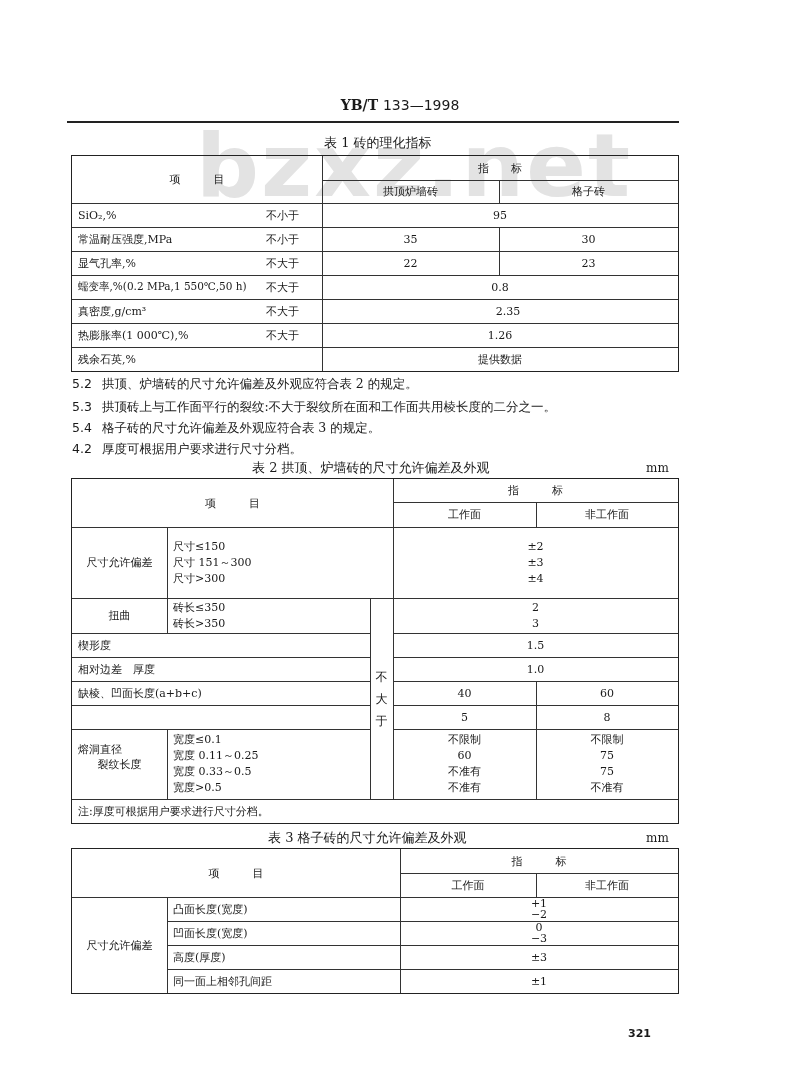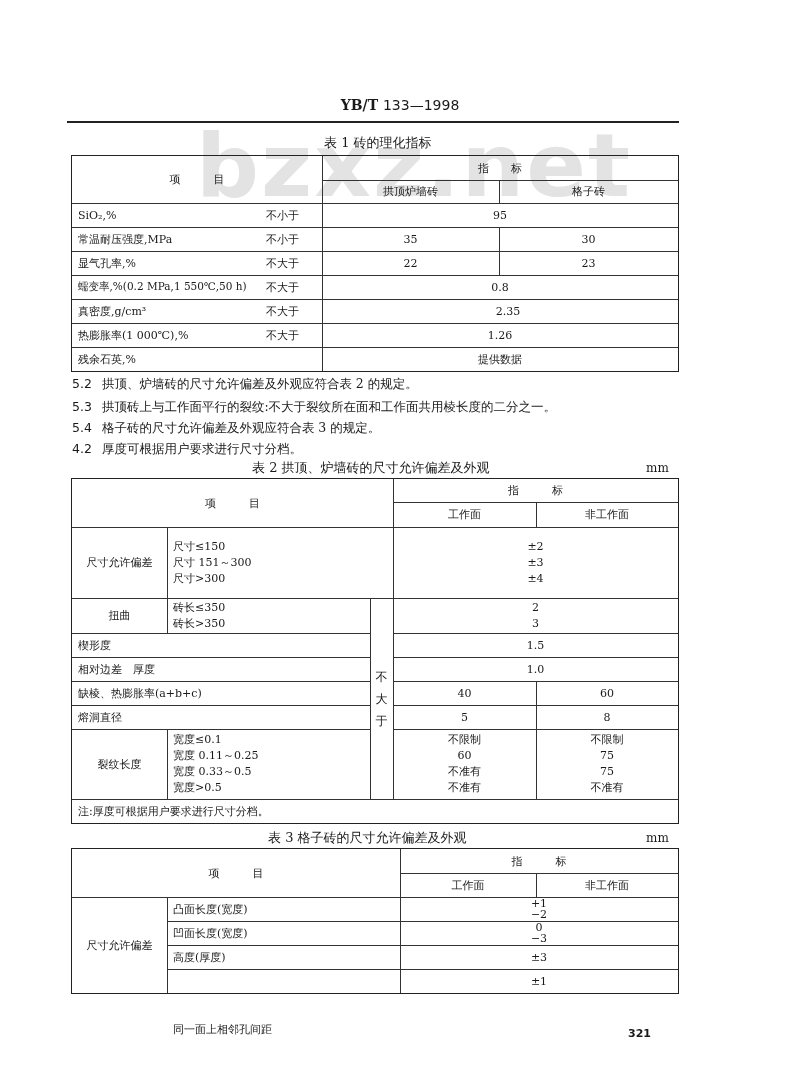--- a/index.html
+++ b/index.html
@@ -168,25 +168,25 @@
       <span>3</span>
     </div>
   </div>
 
   <div class="cell l" style="left:72px; top:633px; width:298px; height:24px;">楔形度</div>
   <div class="cell c" style="left:393px; top:633px; width:285px; height:24px;">1.5</div>
 
   <div class="cell l" style="left:72px; top:657px; width:298px; height:24px;">相对边差　厚度</div>
   <div class="cell c" style="left:393px; top:657px; width:285px; height:24px;">1.0</div>
 
-  <div class="cell l" style="left:72px; top:681px; width:298px; height:24px;">缺棱、热膨胀率(a+b+c)</div>
+  <div class="cell l" style="left:72px; top:681px; width:298px; height:24px;">缺棱、凹面长度(a+b+c)</div>
   <div class="cell c" style="left:393px; top:681px; width:143px; height:24px;">40</div>
   <div class="cell c" style="left:536px; top:681px; width:142px; height:24px;">60</div>
 
-  <div class="cell l" style="left:72px; top:705px; width:298px; height:24px;text-align:right;">熔洞直径</div>
+  <div class="cell l" style="left:72px; top:737px; width:298px; height:24px;text-align:right;">熔洞直径</div>
   <div class="cell c" style="left:393px; top:705px; width:143px; height:24px;">5</div>
   <div class="cell c" style="left:536px; top:705px; width:142px; height:24px;">8</div>
 
   <div class="cell c" style="left:72px; top:729px; width:95px; height:70px;">裂纹长度</div>
   <div class="cell l" style="left:167px; top:729px; width:203px; height:70px;">
     <div class="stack">
       <span>宽度≤0.1</span>
       <span>宽度 0.11～0.25</span>
       <span>宽度 0.33～0.5</span>
       <span>宽度&gt;0.5</span>
@@ -244,17 +244,17 @@
   <div class="cell c" style="left:400px; top:921px; width:278px; height:24px;">
     <div class="tol">
         <span>0</span>
         <span>−3</span>
       </div>
   </div>
 
   <div class="cell l" style="left:167px; top:945px; width:233px; height:24px;">高度(厚度)</div>
   <div class="cell c" style="left:400px; top:945px; width:278px; height:24px;">±3</div>
 
-  <div class="cell l" style="left:167px; top:969px; width:233px; height:24px;margin-top:48px;">同一面上相邻孔间距</div>
+  <div class="cell l" style="left:167px; top:969px; width:233px; height:24px;">同一面上相邻孔间距</div>
   <div class="cell c" style="left:400px; top:969px; width:278px; height:24px;">±1</div>
 </div>
 
 <div class="page-no">321</div>
 
 </body></html>

